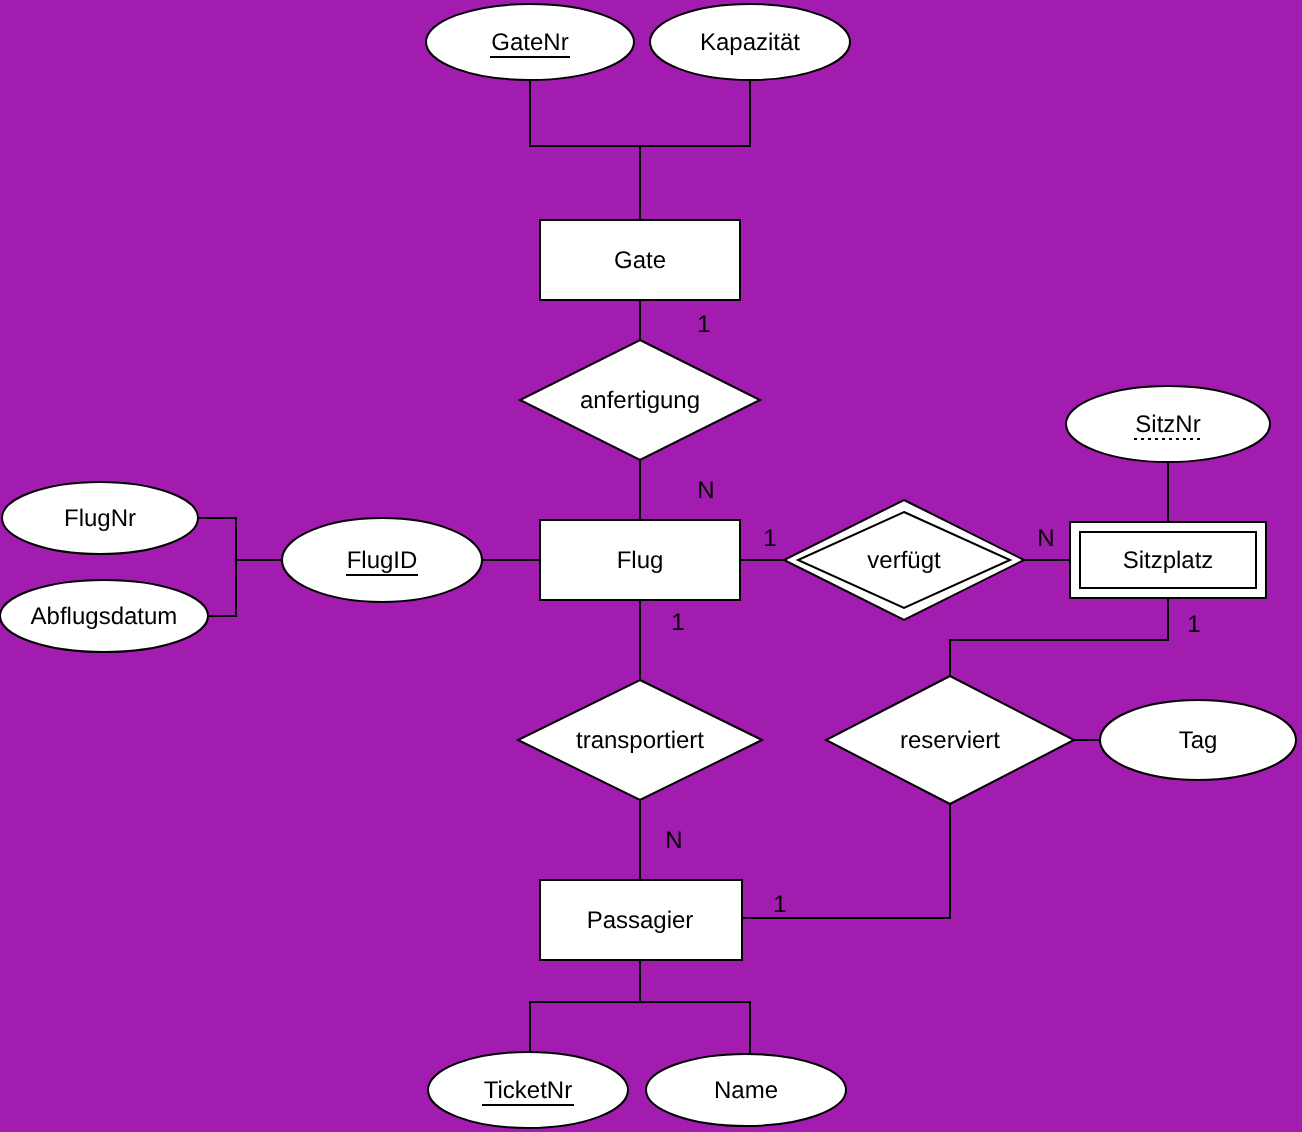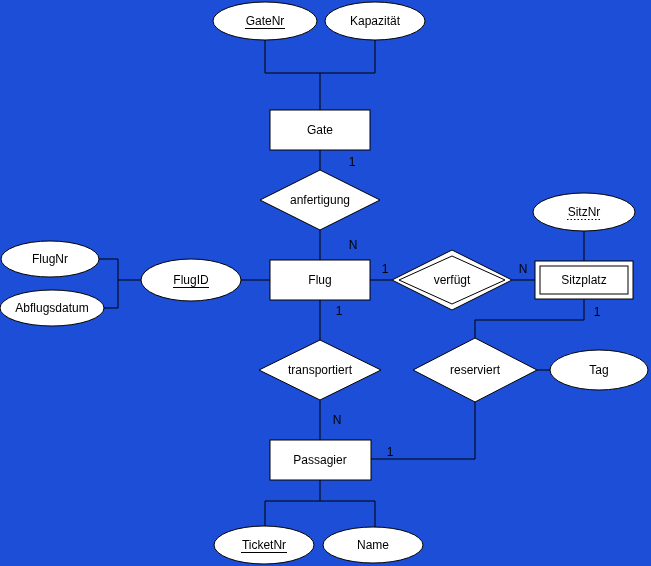--- a/index.html
+++ b/index.html
@@ -4,21 +4,21 @@
 <style>
   html, body {
     margin: 0;
     padding: 0;
     background: #ffffff;
   }
   .canvas {
     width: 651px;
     height: 566px;
     position: relative;
-    background: #1d4ed8;
+    background: #a21caf;
     overflow: hidden;
   }
   svg text {
     font-family: "Liberation Sans", "DejaVu Sans", sans-serif;
     font-size: 12px;
     fill: #000000;
   }
   .shape {
     fill: #ffffff;
     stroke: #000000;

